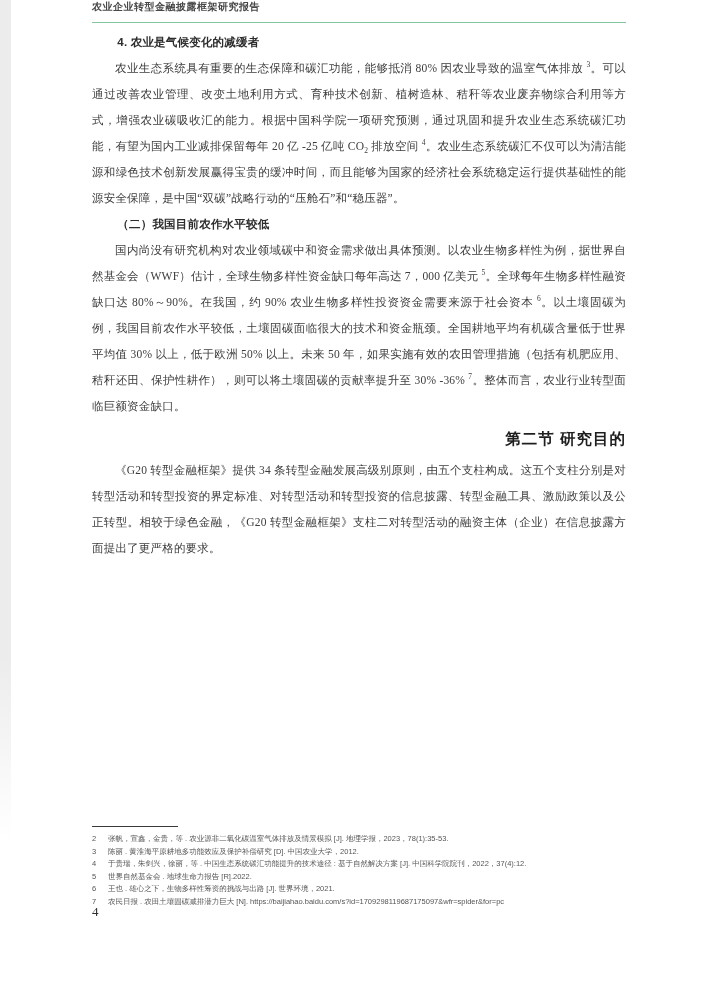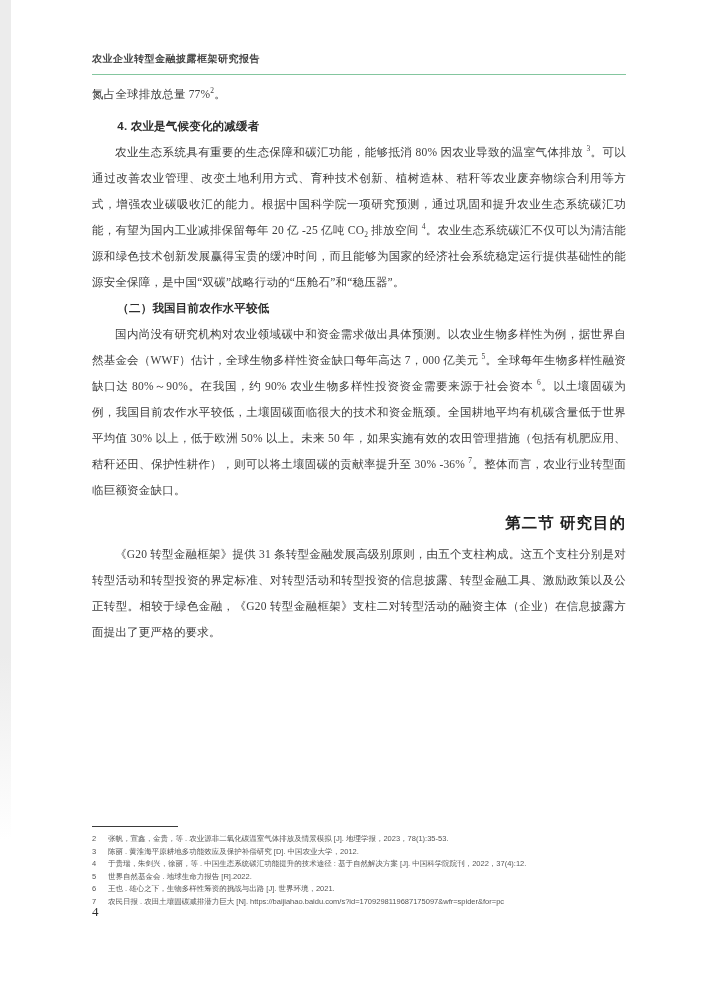--- a/index.html
+++ b/index.html
@@ -8,21 +8,21 @@
     font-family:"Liberation Serif","DejaVu Serif",serif;
     -webkit-font-smoothing:antialiased;
   }
   .page{position:relative;width:710px;height:996px;background:#fff;overflow:hidden;}
   .left-edge{
     position:absolute;left:0;top:0;width:11px;height:840px;
     background:linear-gradient(to bottom,#ececec 0%,#ececec 78%,rgba(236,236,236,0) 100%);
   }
   .content{position:absolute;left:92px;right:84px;top:0;}
   .running-header{
-    margin-top:52px;padding-bottom:8px;border-bottom:1px solid #84c69f;
+    padding-bottom:8px;border-bottom:1px solid #84c69f;
     font-family:Liberation Serif, serif;
     font-size:10px;font-weight:600;color:#474747;letter-spacing:0.5px;
   }
   .body,.body-line{
     margin:0;font-size:11.5px;line-height:26px;color:#3c3c3c;
     text-align:justify;text-indent:2em;letter-spacing:0.2px;
   }
   .no-indent{text-indent:0;margin-top:6px;}
   .sub-heading{
     margin:0;font-size:11.5px;line-height:26px;font-weight:bold;color:#2d2d2d;
@@ -55,35 +55,34 @@
 
 <div class="page">
   <div class="left-edge"></div>
 
   <div class="content">
 
     <div class="running-header">
       <span>农业企业转型金融披露框架研究报告</span>
     </div>
 
-    <p class="body-line no-indent"><span>氮占全球排放总量 77%</span><sup class="fn-ref">2</sup><span>。</span></p>
 
     <p class="sub-heading first">4. 农业是气候变化的减缓者</p>
 
     <p class="body"><span>农业生态系统具有重要的生态保障和碳汇功能，能够抵消 80% 因农业导致的温室气体排放 </span><sup class="fn-ref">3</sup><span>。可以通过改善农业管理、改变土地利用方式、育种技术创新、植树造林、秸秆等农业废弃物综合利用等方式，增强农业碳吸收汇的能力。根据中国科学院一项研究预测，通过巩固和提升农业生态系统碳汇功能，有望为国内工业减排保留每年 20 亿 -25 亿吨 CO</span><sub class="chem">2</sub><span> 排放空间 </span><sup class="fn-ref">4</sup><span>。农业生态系统碳汇不仅可以为清洁能源和绿色技术创新发展赢得宝贵的缓冲时间，而且能够为国家的经济社会系统稳定运行提供基础性的能源安全保障，是中国“双碳”战略行动的“压舱石”和“稳压器”。</span></p>
 
     <p class="sub-heading">（二）我国目前农作水平较低</p>
 
 
     <p class="body"><span>国内尚没有研究机构对农业领域碳中和资金需求做出具体预测。以农业生物多样性为例，据世界自然基金会（WWF）估计，全球生物多样性资金缺口每年高达 7，000 亿美元 </span><sup class="fn-ref">5</sup><span>。全球每年生物多样性融资缺口达 80%～90%。在我国，约 90% 农业生物多样性投资资金需要来源于社会资本 </span><sup class="fn-ref">6</sup><span>。以土壤固碳为例，我国目前农作水平较低，土壤固碳面临很大的技术和资金瓶颈。全国耕地平均有机碳含量低于世界平均值 30% 以上，低于欧洲 50% 以上。未来 50 年，如果实施有效的农田管理措施（包括有机肥应用、秸秆还田、保护性耕作），则可以将土壤固碳的贡献率提升至 30% -36% </span><sup class="fn-ref">7</sup><span>。整体而言，农业行业转型面临巨额资金缺口。</span></p>
 
 
     <h2 class="section-title">第二节 研究目的</h2>
 
-    <p class="body">《G20 转型金融框架》提供 31 条转型金融发展高级别原则，由五个支柱构成。这五个支柱分别是对转型活动和转型投资的界定标准、对转型活动和转型投资的信息披露、转型金融工具、激励政策以及公正转型。相较于绿色金融，《G20 转型金融框架》支柱二对转型活动的融资主体（企业）在信息披露方面提出了更严格的要求。</p>
+    <p class="body">《G20 转型金融框架》提供 34 条转型金融发展高级别原则，由五个支柱构成。这五个支柱分别是对转型活动和转型投资的界定标准、对转型活动和转型投资的信息披露、转型金融工具、激励政策以及公正转型。相较于绿色金融，《G20 转型金融框架》支柱二对转型活动的融资主体（企业）在信息披露方面提出了更严格的要求。</p>
 
 
   </div>
 
   <div class="footnotes">
     <div class="fn-divider"></div>
 
     <div class="footnote">
       <span class="fn-num">2</span>
       <span class="fn-text">张帆，宣鑫，金贵，等 . 农业源非二氧化碳温室气体排放及情景模拟 [J]. 地理学报，2023，78(1):35-53.</span>

